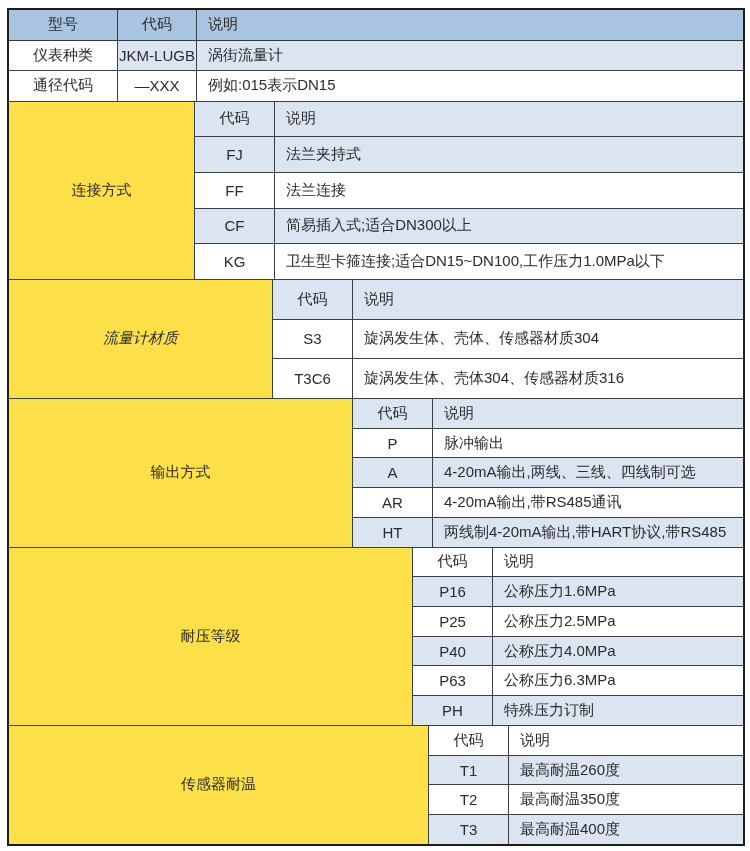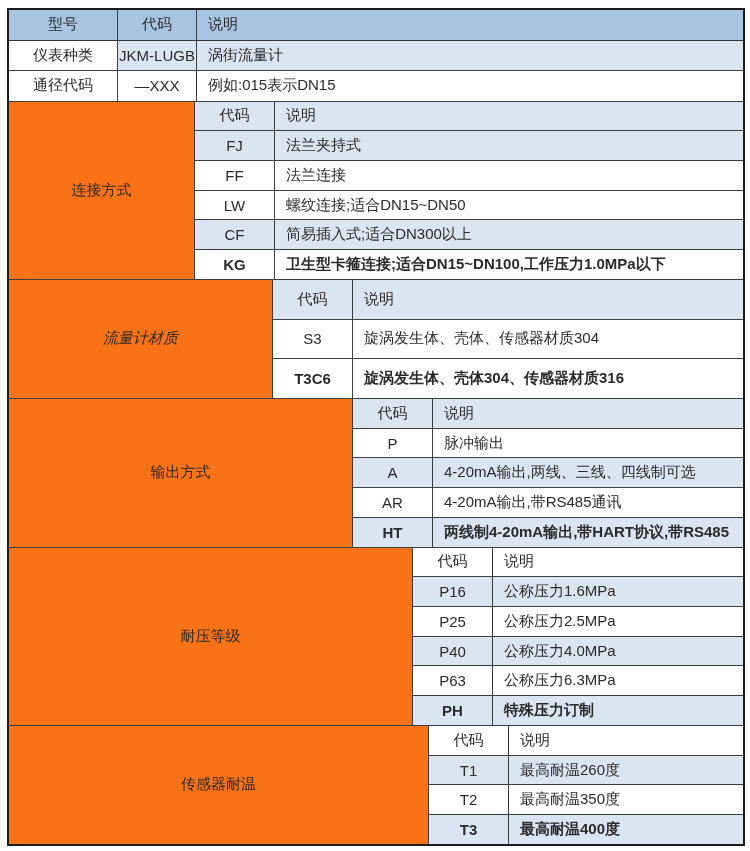--- a/index.html
+++ b/index.html
@@ -17,33 +17,33 @@
     width: 738px; height: 838px;
     border: 2px solid #1c1c1c;
     background: #ffffff;
     display: flex;
     flex-direction: column;
   }
   .row { display: flex; flex: 1 1 0; min-height: 0; border-bottom: 1px solid #3a3f44; }
   .section { display: flex; border-bottom: 1px solid #3a3f44; min-height: 0; }
   .section:last-child { border-bottom: none; }
   .section .rows { flex: 1 1 0; display: flex; flex-direction: column; min-width: 0; }
-  .section .rows .row:last-child { border-bottom: none; font-weight: bold; }
+  .section .rows .row:last-child { border-bottom: none; }
   .cell {
     display: flex; align-items: center;
     border-right: 1px solid #3a3f44;
     overflow: hidden; white-space: nowrap;
   }
   .cell:last-child { border-right: none; }
   .center { justify-content: center; }
   .desc { flex: 1 1 0; padding-left: 11px; }
   .label-cell {
     display: flex; align-items: center; justify-content: center;
     border-right: 1px solid #3a3f44;
-    background: #f97316;
+    background: #fde047;
     flex: 0 0 auto;
   }
   .hdr-row { background: #a9c4e1; border-bottom: 1px solid #33373c; }
   .blue { background: #dbe4f1; }
   .white { background: #ffffff; }
   
   .w-col1 { flex: 0 0 109px; }
   .w-col2 { flex: 0 0 79px; }
   .w-code { flex: 0 0 80px; }
   .lbl-1 { width: 186px; }
@@ -87,24 +87,20 @@
         <div class="cell desc">说明</div>
       </div>
       <div class="row blue">
         <div class="cell center w-code">FJ</div>
         <div class="cell desc">法兰夹持式</div>
       </div>
       <div class="row white">
         <div class="cell center w-code">FF</div>
         <div class="cell desc">法兰连接</div>
       </div>
-      <div class="row white">
-        <div class="cell center w-code">LW</div>
-        <div class="cell desc">螺纹连接;适合DN15~DN50</div>
-      </div>
       <div class="row blue">
         <div class="cell center w-code">CF</div>
         <div class="cell desc">简易插入式;适合DN300以上</div>
       </div>
       <div class="row white">
         <div class="cell center w-code">KG</div>
         <div class="cell desc">卫生型卡箍连接;适合DN15~DN100,工作压力1.0MPa以下</div>
       </div>
     </div>
   </div>

